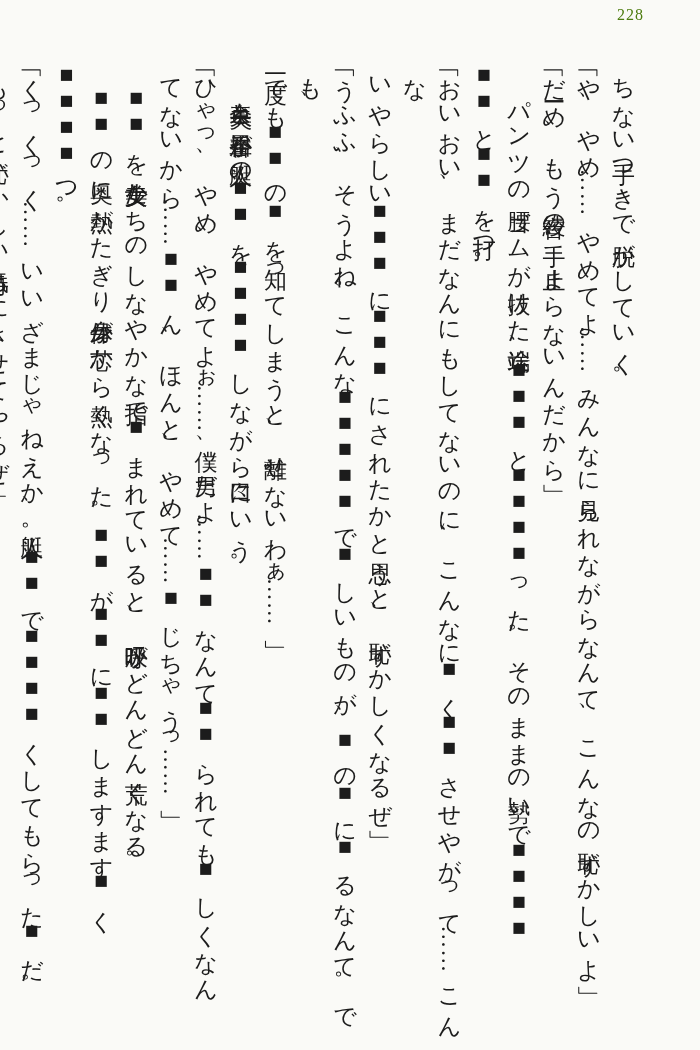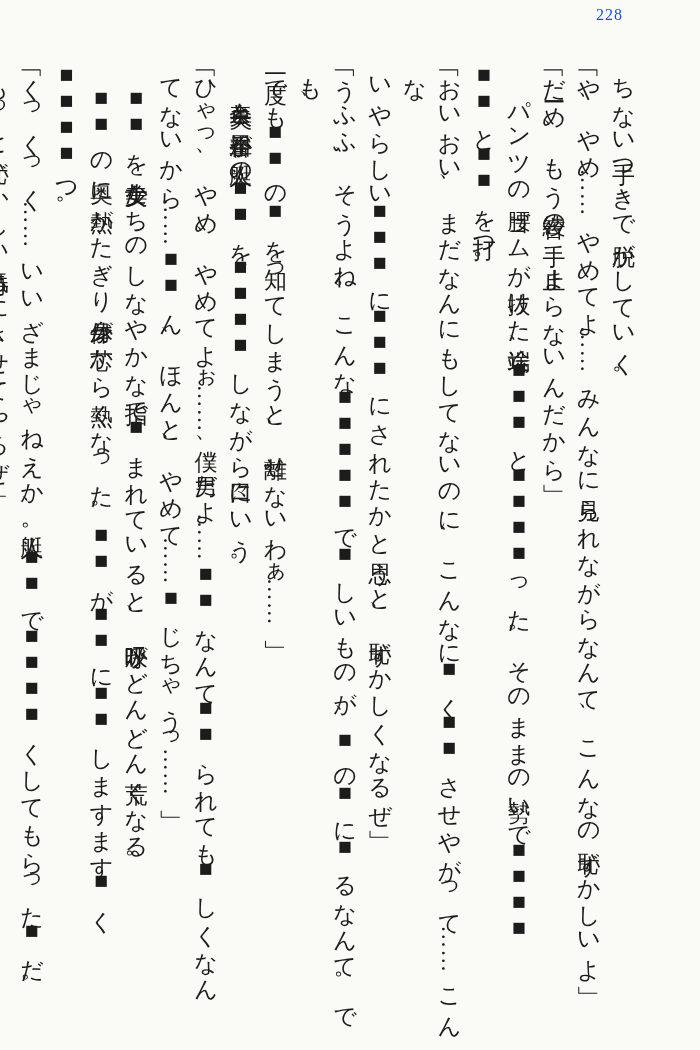--- a/index.html
+++ b/index.html
@@ -13,24 +13,24 @@
     background: #fafaf7;
     overflow: hidden;
     font-family: "Liberation Serif", "DejaVu Serif", serif;
     color: #1c1c1c;
   }
   .page-number {
     position: absolute;
     top: 6px;
     left: 596px;
     width: 48px;
-    text-align: left;
+    text-align: right;
     font-size: 16px;
     letter-spacing: 1px;
-    color: #1d4ed8;
+    color: #4d7c0f;
   }
   .body-text {
     position: absolute;
     top: 62px;
     right: 60px;
     height: 980px;
     writing-mode: vertical-rl;
     text-orientation: mixed;
     font-size: 23px;
     line-height: 34.8px;

